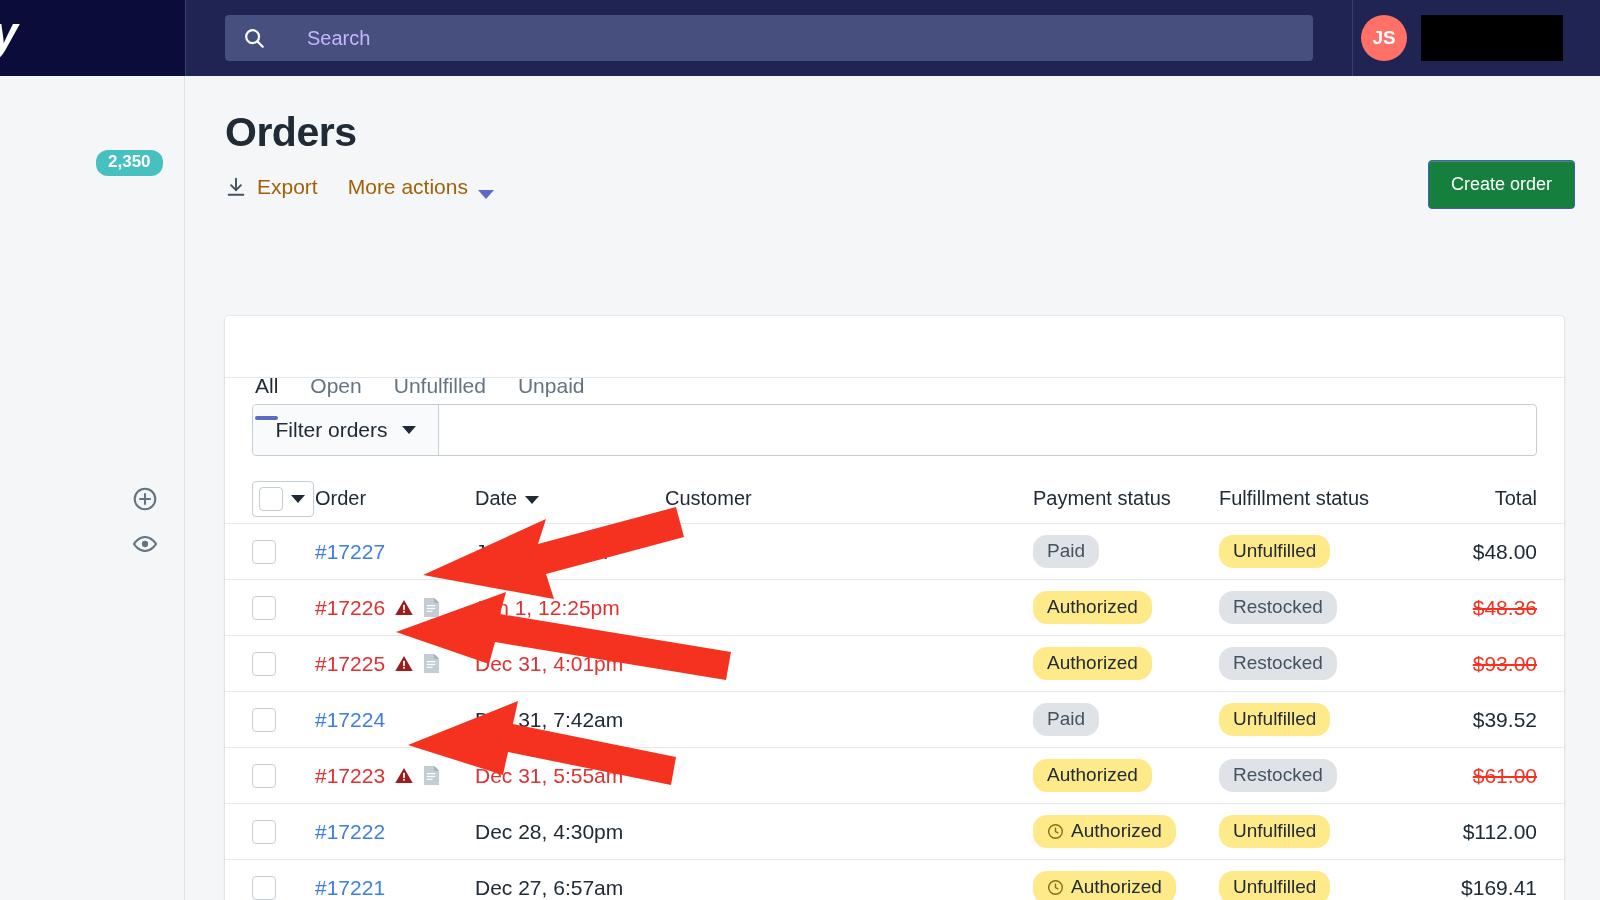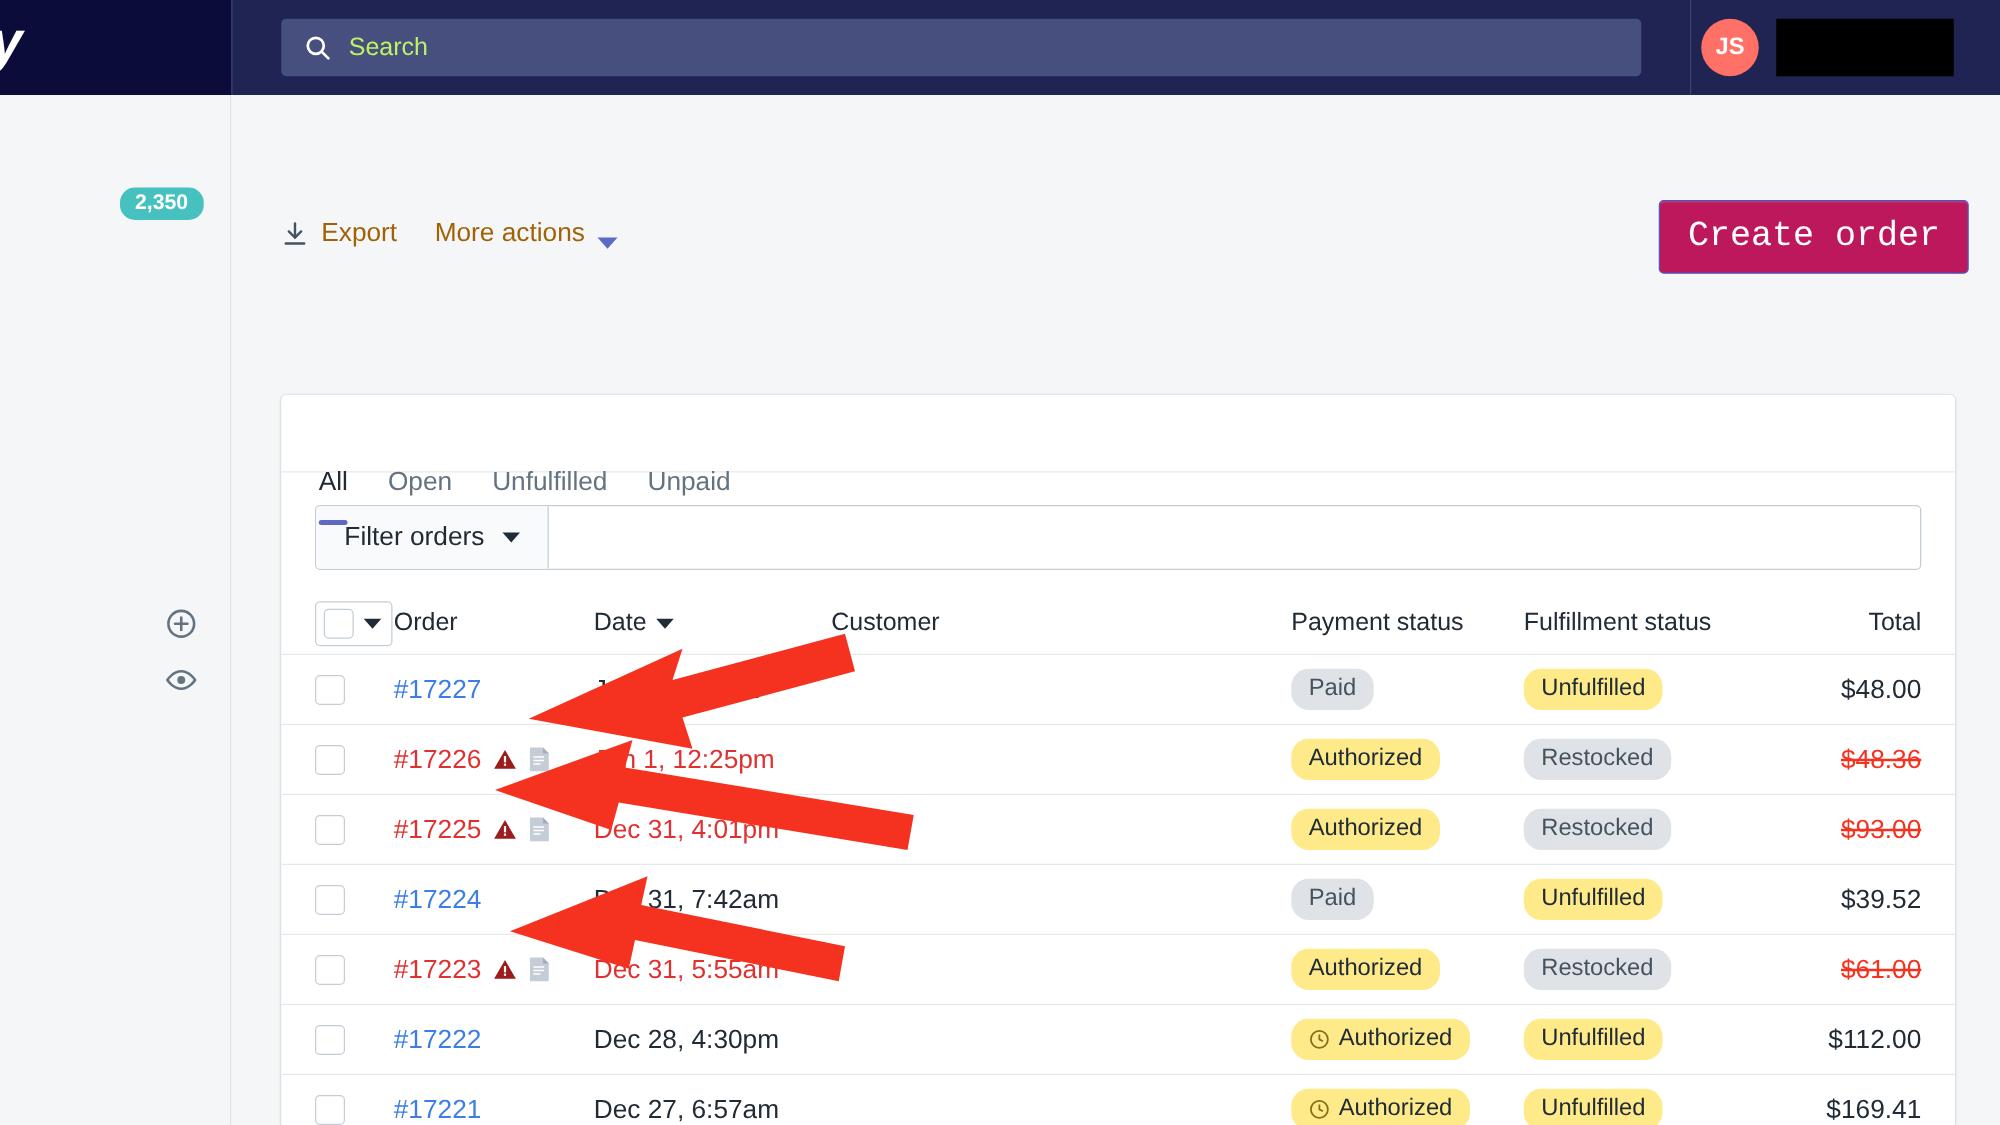--- a/index.html
+++ b/index.html
@@ -43,22 +43,23 @@
   #search-wrap {
     position: absolute; left: 39px; top: 15px;
     width: 1088px; height: 46px;
     background: #474f7e;
     border-radius: 4px;
     display: flex; align-items: center;
     padding-left: 18px;
   }
   #search-icon-top { width: 22px; height: 22px; flex: 0 0 22px; margin-right: 14px; }
   #search-placeholder {
-    color: #bef264;
+    color: #c4b5fd;
     font-size: 20px;
+    margin-left: 28px;
   }
   #topbar-right {
     position: absolute; right: 0; top: 0;
     height: 76px; width: 248px;
     border-left: 1px solid #3b4070;
     display: flex; align-items: center;
     padding-left: 8px;
   }
   #avatar {
     width: 46px; height: 46px;
@@ -136,28 +137,27 @@
   }
   .secondary-action {
     display: flex; align-items: flex-end; gap: 10px;
     color: #a16207; font-size: 21px;
   }
   .chev { width: 0; height: 0; border-left: 8px solid transparent;
           border-right: 8px solid transparent; border-top: 9px solid #5c6ac4; }
   #export-icon { width: 22px; height: 24px; }
   #create-order-btn {
     position: absolute; right: 25px; top: 84px;
-    background: #be185d;
+    background: #15803d;
     border: 1px solid #4959bd;
     border-radius: 4px;
     color: #ffffff;
-    font-size: 28px;
+    font-size: 18px;
     padding: 13px 22px;
     box-shadow: inset 0 1px 0 rgba(255,255,255,.18);
-    font-family: Liberation Mono, monospace;
   }
 
   
   #card {
     position: absolute; left: 39px; top: 240px;
     width: 1339px; height: 620px;
     background: #ffffff;
     border-radius: 4px;
     box-shadow: 0 0 0 1px rgba(63,63,68,.05), 0 1px 3px rgba(63,63,68,.15);
     overflow: hidden;
@@ -332,20 +332,21 @@
   <div class="nav-item" style="top:570px;">
     
   </div>
   <div class="nav-item" style="top:620px;">
     
   </div>
 </div>
 
 <div id="main">
 
+  <h1 id="page-title">Orders</h1>
 
   <div id="action-row">
     <div class="secondary-action">
       <svg id="export-icon" viewBox="0 0 24 24" fill="none" stroke="#45535f" stroke-width="2.1" stroke-linecap="round">
         <line x1="12" y1="3" x2="12" y2="15"></line>
           <polyline points="6.6,10 12,15.4 17.4,10"></polyline>
           <line x1="4" y1="20.5" x2="20" y2="20.5"></line>
       </svg>
       <span>Export</span>
     </div>

